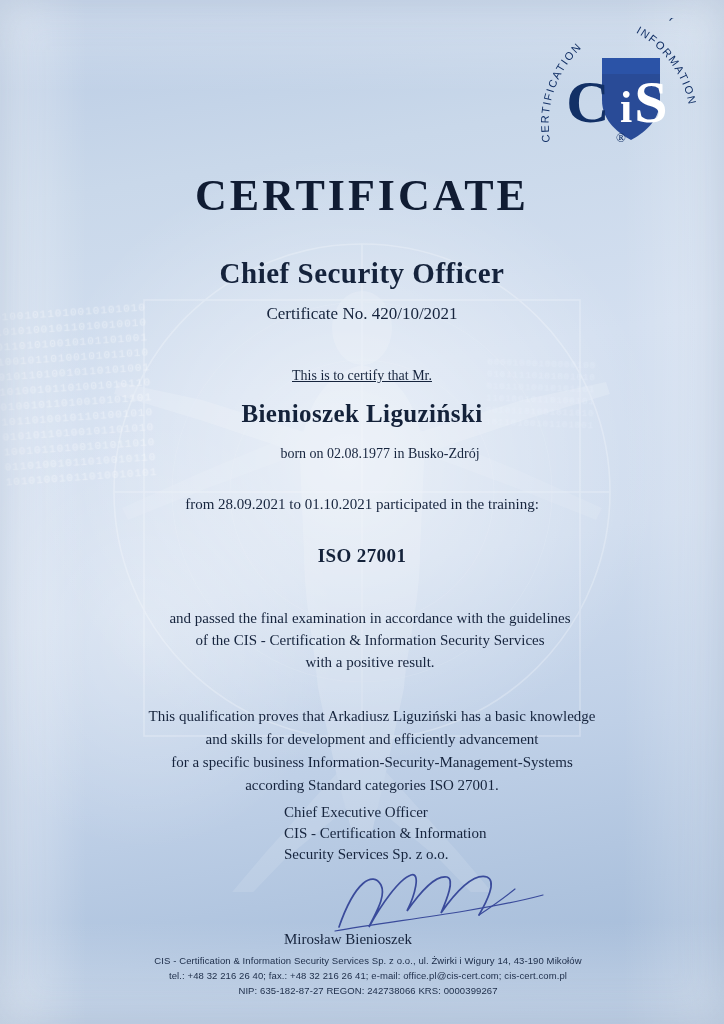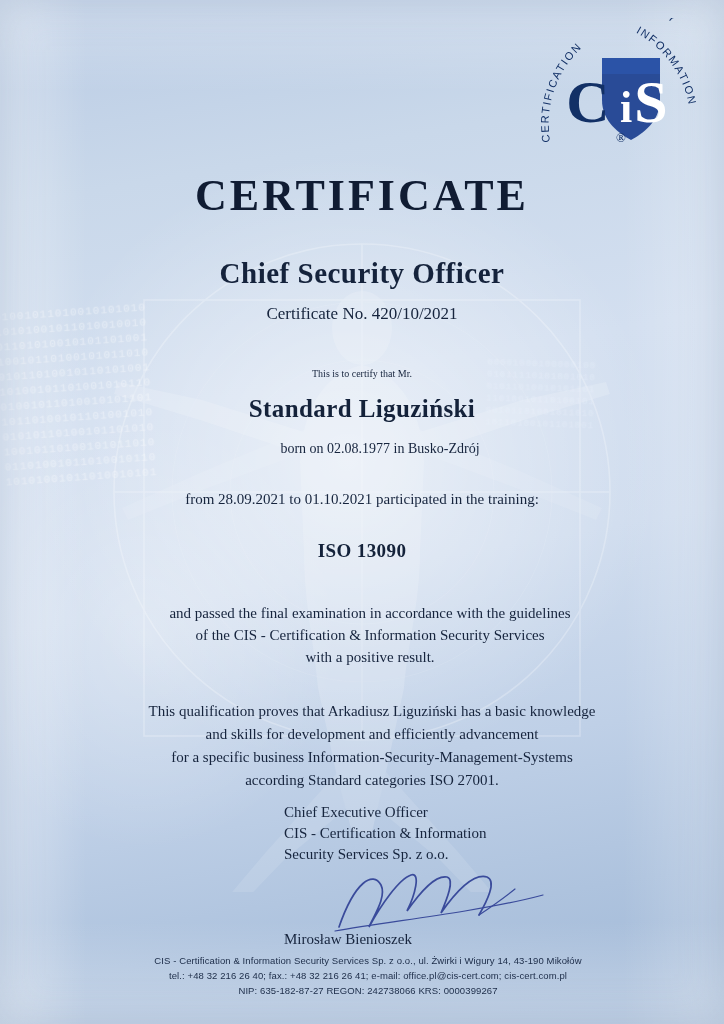--- a/index.html
+++ b/index.html
@@ -117,22 +117,23 @@
   }
 
   .cert-no {
     margin-top: 14px;
     font-size: 17px;
     color: #16243d;
   }
 
   .certify-line {
     margin-top: 44px;
-    font-size: 10px;
-    color: #16243d;
+    font-size: 14px;
+    color: #16243d;
+    text-decoration: underline;
   }
 
   .holder-name {
     margin-top: 16px;
     font-size: 25px;
     font-weight: bold;
     letter-spacing: 0.4px;
     color: #14223a;
   }
 
@@ -307,27 +308,27 @@
       </text>
     </svg>
   </div>
 
   <div class="content">
     <div class="title">CERTIFICATE</div>
     <div class="subtitle">Chief Security Officer</div>
     <div class="cert-no">Certificate No. 420/10/2021</div>
 
     <div class="certify-line">This is to certify that Mr.</div>
-    <div class="holder-name">Standard Liguziński</div>
+    <div class="holder-name">Bienioszek Liguziński</div>
     <div class="birth-line">born on 02.08.1977 in Busko-Zdrój</div>
 
     <div class="training-period">from 28.09.2021 to 01.10.2021 participated in the training:</div>
 
     <div class="course-title">
-      <div>ISO 13090</div>
+      <div>ISO 27001</div>
     </div>
 
     <div class="exam-block">
       <div>and passed the final examination in accordance with the guidelines</div>
       <div>of the CIS - Certification &amp; Information Security Services</div>
       <div>with a positive result.</div>
     </div>
 
     <div class="qualification-block">
       <div>This qualification proves that Arkadiusz Liguziński has a basic knowledge</div>

